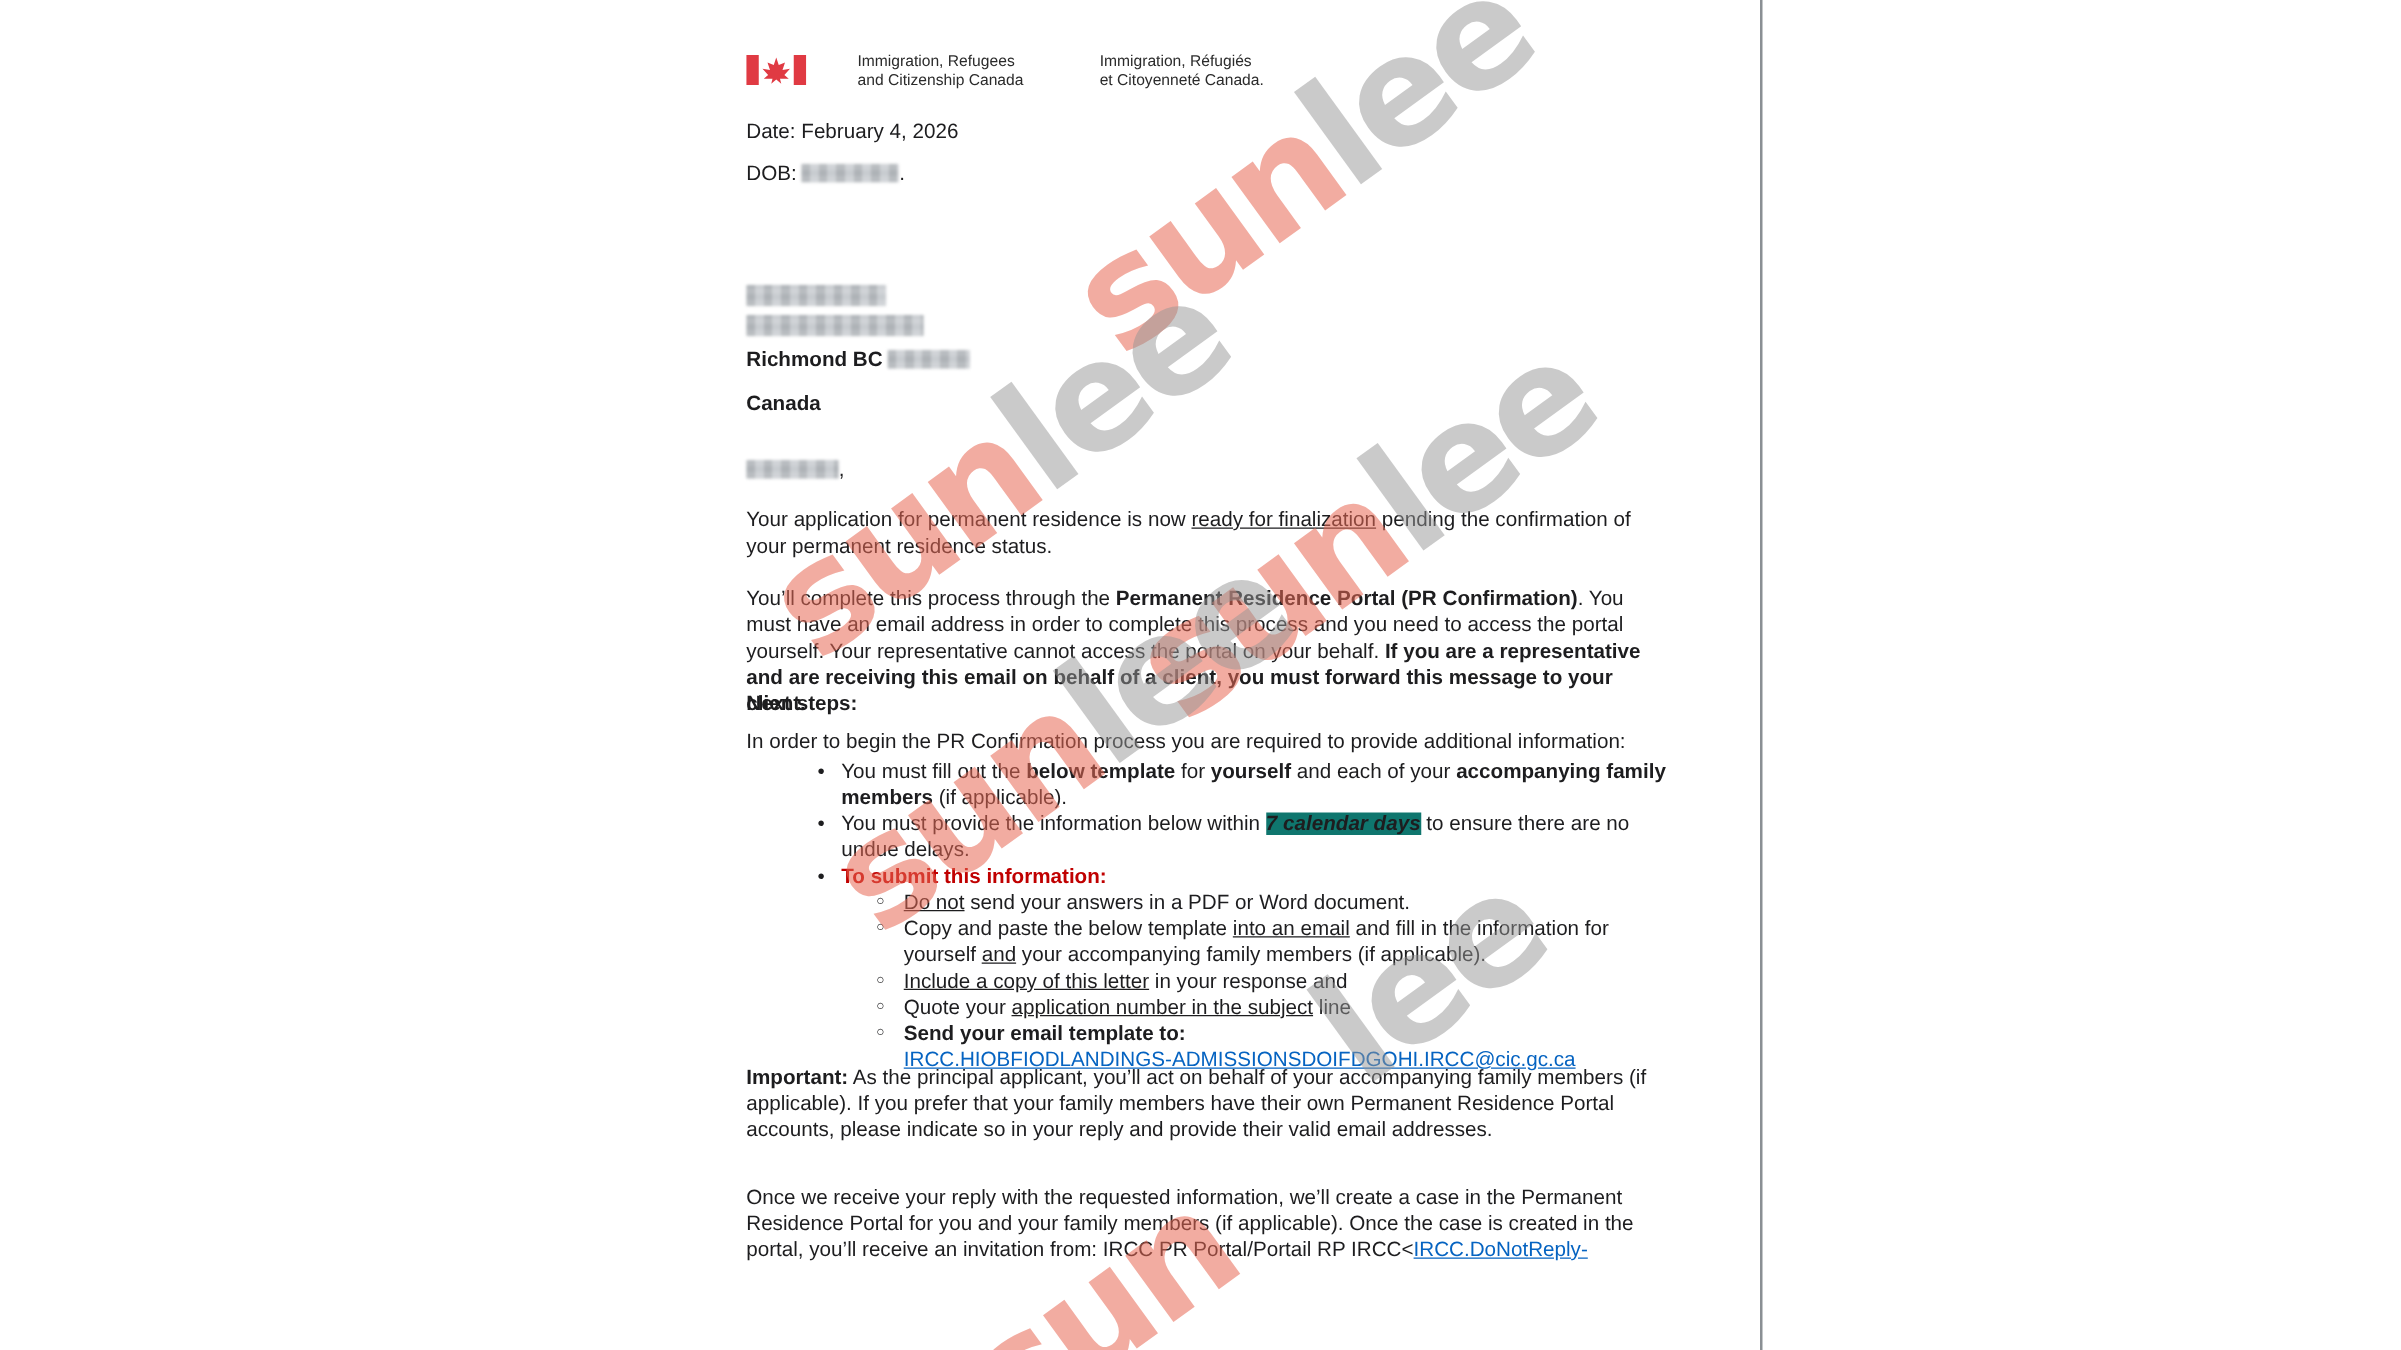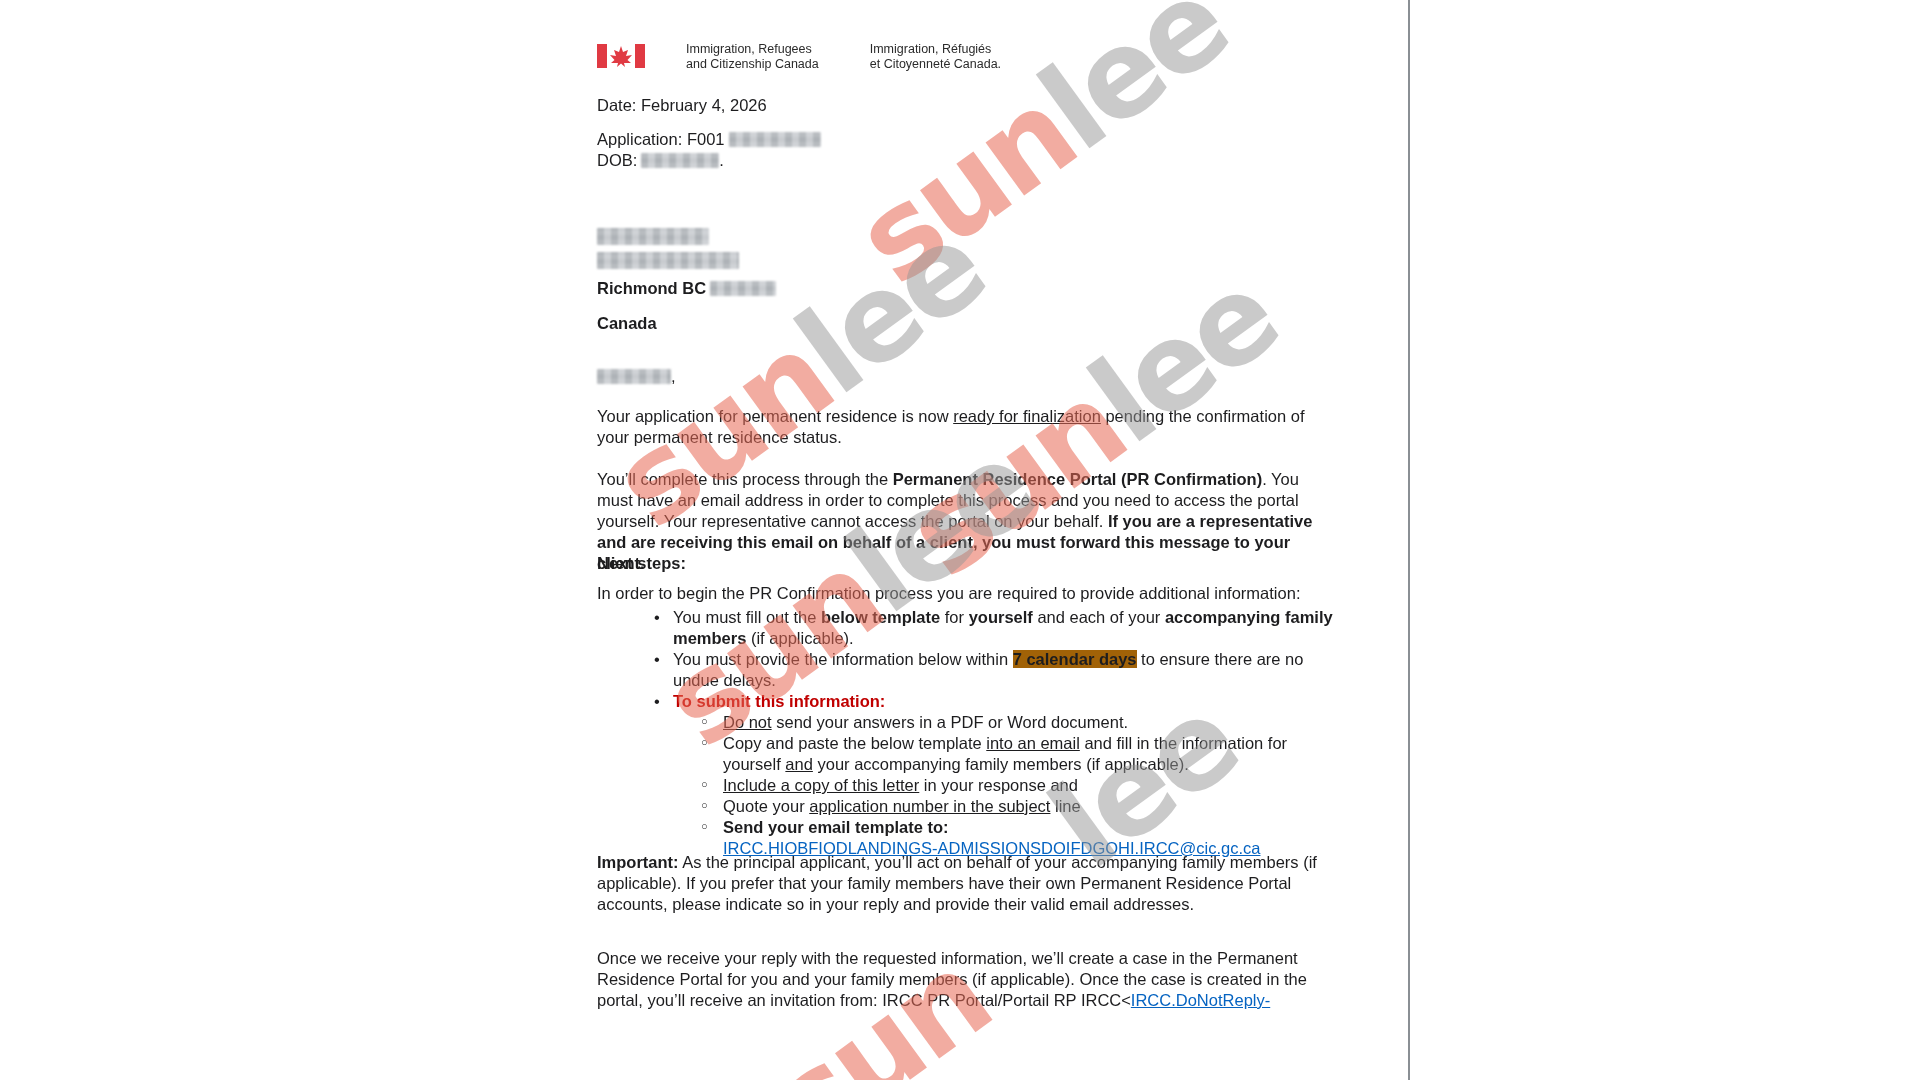--- a/index.html
+++ b/index.html
@@ -10,28 +10,28 @@
   
   .page-edge { position:absolute; left:1408px; top:0; width:2px; height:1080px; background:#8a8f94; }
 
   
   .letter { position:absolute; left:597px; top:0; width:742px; font-size:16.5px; line-height:21px; z-index:2; }
   .blk { position:absolute; left:0; width:742px; }
 
   b,.bold { font-weight:bold; }
   .ul { text-decoration:underline;text-align:center; }
   .red { color:#c00000; font-weight:bold; }
-  .hl { background:#a16207; font-weight:bold; }
+  .hl { background:#0f766e; font-weight:bold;font-style:italic; }
   a.link { color:#0563c1; text-decoration:underline; cursor:pointer; word-break:break-all; }
 
   
   .hdr { display:flex; align-items:flex-start; gap:18px; }
   .flag { width:48px; height:24px; margin-top:2px; flex:0 0 auto; }
   .dept { font-size:12.5px; line-height:15px; color:#2b2b2b; }
-  .dept + .dept { margin-left:10px; }
+  .dept + .dept { margin-left:20px; }
 
   
   .meta-line { white-space:nowrap; }
   .meta-uci { padding-left:5px; }
 
   
   .redact { display:inline-block; height:15px; vertical-align:-2px; border-radius:1px; margin-left:4px;
     background:
       repeating-linear-gradient(90deg, rgba(150,155,160,.45) 0 7px, rgba(205,208,212,.55) 7px 14px),
       repeating-linear-gradient(0deg, #d4d7da 0 5px, #c2c6ca 5px 10px);
@@ -88,21 +88,20 @@
       </div>
       <div class="dept">
         <div>Immigration, Réfugiés</div>
         <div>et Citoyenneté Canada.</div>
       </div>
     </div>
 
     <div class="blk" style="top:95px;">Date: February 4, 2026</div>
 
     <div class="blk" style="top:129px;">
-      <div class="meta-line"><span>Application: F001</span><span class="redact" style="width:92px;"></span></div>
       <div class="meta-line"><span>DOB:</span><span class="redact" style="width:78px;"></span><span>.</span></div>
     </div>
 
     <div class="blk" style="top:228px;">
         <span class="redact block" style="width:112px;"></span>
       </div>
     <div class="blk" style="top:252px;">
         <span class="redact block" style="width:142px;"></span>
       </div>
     <div class="blk bold" style="top:278px;"><span>Richmond BC</span><span class="redact" style="width:66px;"></span></div>

